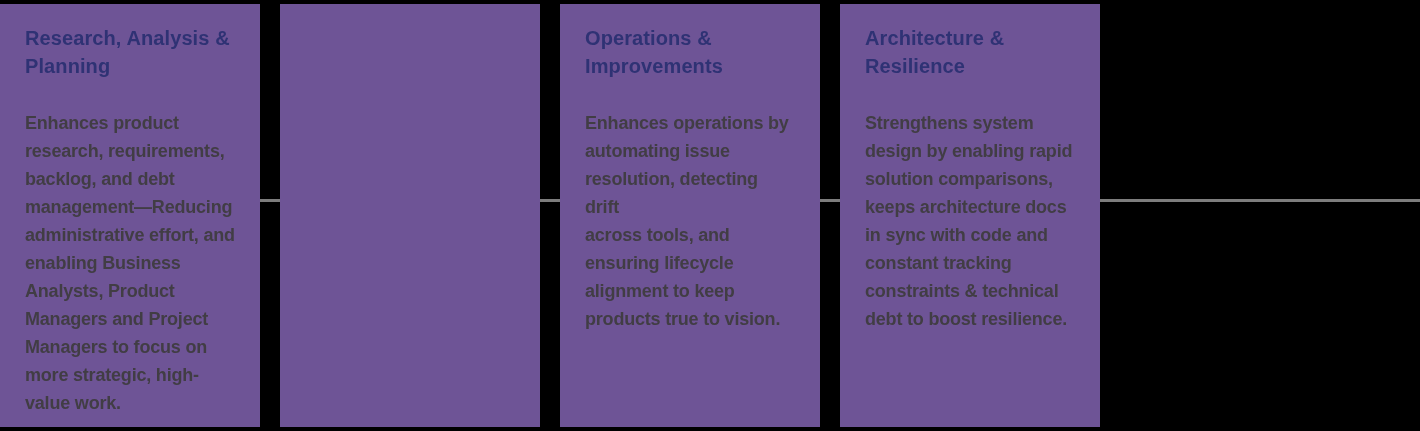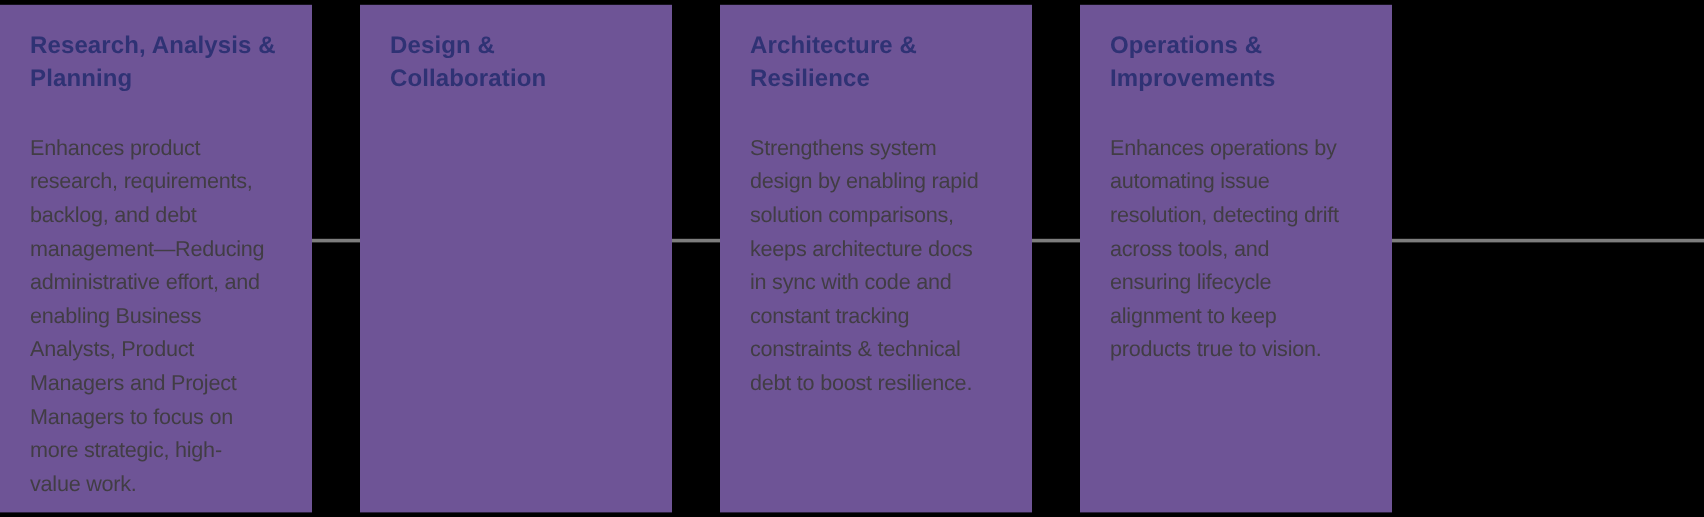--- a/index.html
+++ b/index.html
@@ -32,21 +32,21 @@
     background: var(--line-color);
     z-index: 0;
   }
   .cards-row {
     position: absolute;
     top: 4px;
     left: 0;
     width: 1320px;
     height: 423px;
     display: flex;
-    gap: 40px;
+    gap: 20px;
     z-index: 1;
   }
   .card {
     width: 260px;
     height: 423px;
     background: var(--card-bg);
     padding: 20px 24px 0 25px;
     flex: 0 0 260px;
   }
   .card-title {
@@ -55,21 +55,21 @@
     line-height: 28px;
     font-weight: bold;
     color: var(--title-color);
     white-space: pre-line;
     letter-spacing: 0.1px;
   }
   .card-body {
     margin: 29px 0 0 0;
     font-size: 18px;
     line-height: 28px;
-    font-weight: normal;
+    font-weight: bold;
     color: var(--body-color);
     white-space: pre-line;
     letter-spacing: -0.2px;
   }
 </style>
 </head>
 <body>
 
 <div class="stage">
   <div class="timeline-line"></div>
@@ -85,44 +85,42 @@
 administrative effort, and
 enabling Business
 Analysts, Product
 Managers and Project
 Managers to focus on
 more strategic, high-
 value work.</p>
     </div>
 
     <div class="card">
-      <h3 class="card-title">Design &amp;
-Collaboration</h3>
     </div>
 
+
+    <div class="card">
+      <h3 class="card-title">Operations &amp;
+Improvements</h3>
+      <p class="card-body">Enhances operations by
+automating issue
+resolution, detecting drift
+across tools, and
+ensuring lifecycle
+alignment to keep
+products true to vision.</p>
+    </div>
 
     <div class="card">
       <h3 class="card-title">Architecture &amp;
 Resilience</h3>
       <p class="card-body">Strengthens system
 design by enabling rapid
 solution comparisons,
 keeps architecture docs
 in sync with code and
 constant tracking
 constraints &amp; technical
 debt to boost resilience.</p>
     </div>
 
-    <div class="card">
-      <h3 class="card-title">Operations &amp;
-Improvements</h3>
-      <p class="card-body">Enhances operations by
-automating issue
-resolution, detecting drift
-across tools, and
-ensuring lifecycle
-alignment to keep
-products true to vision.</p>
-    </div>
-
   </div>
 </div>
 
 </body></html>

